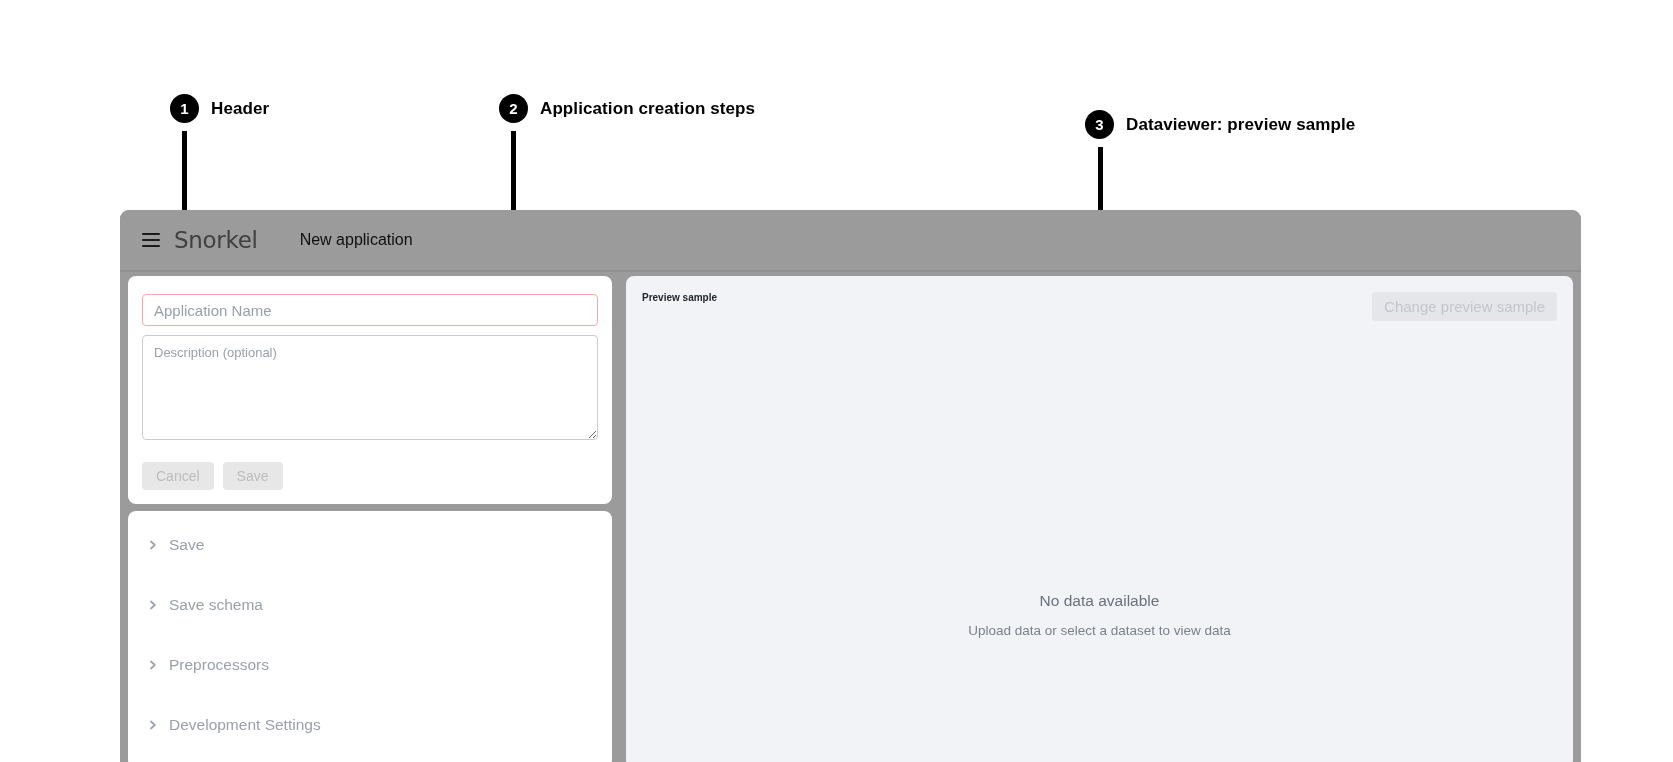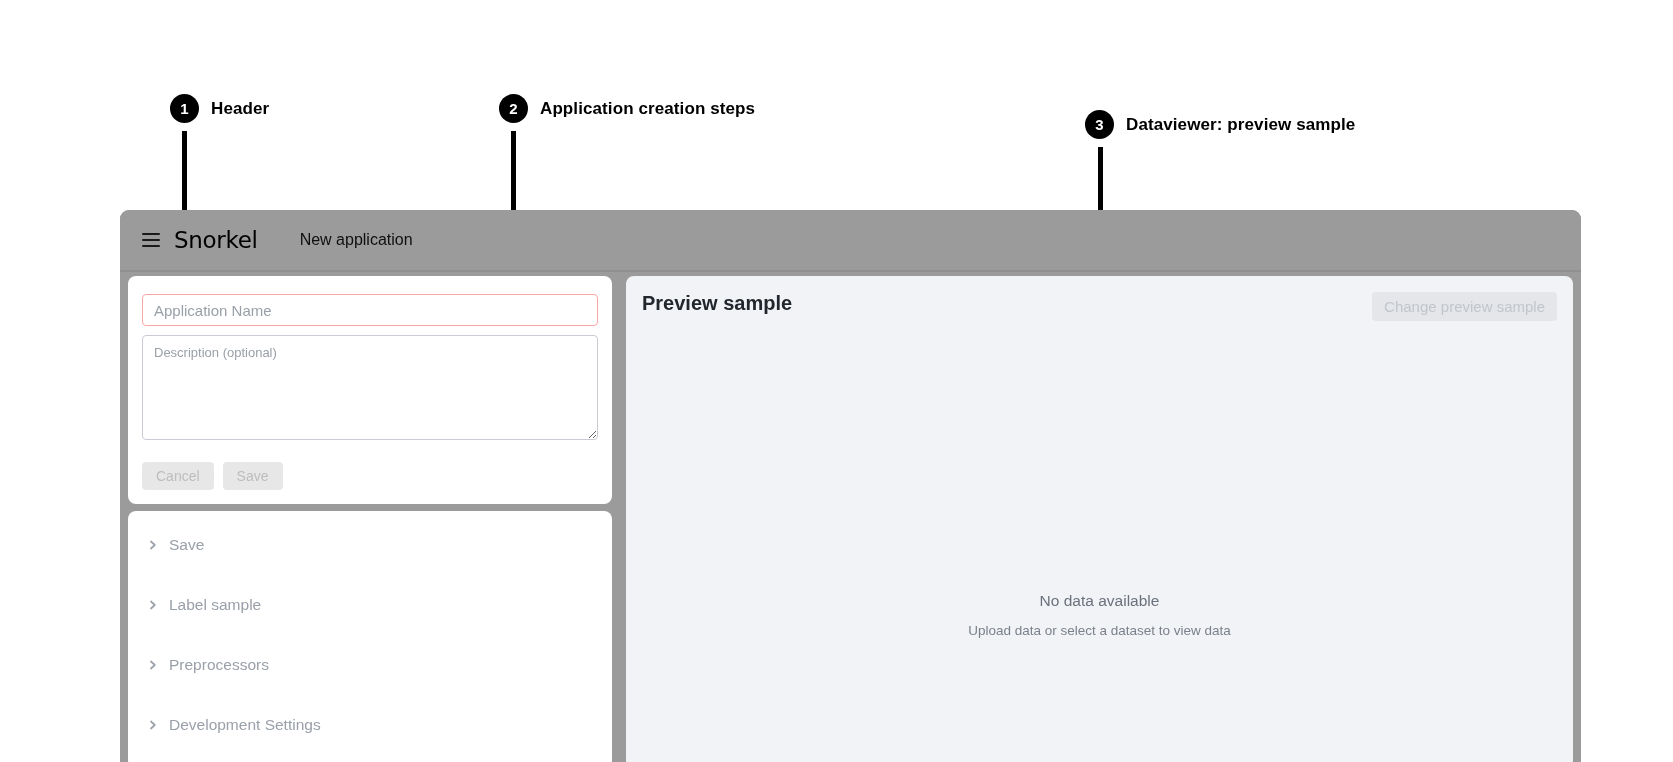--- a/index.html
+++ b/index.html
@@ -82,21 +82,21 @@
   .hamburger span {
     display: block;
     height: 2px;
     width: 100%;
     background: #1a1a1a;
     border-radius: 1px;
   }
   .brand {
     font-size: 23px;
     font-weight: 500;
-    color: #000000;
+    color: #404040;
     letter-spacing: -0.3px;
     font-family: "DejaVu Sans", sans-serif;
   }
   .header-title {
     margin-left: 42px;
     font-size: 16px;
     color: #0f0f0f;
   }
 
   
@@ -208,21 +208,21 @@
     position: relative;
     overflow: hidden;
   }
   .preview-header {
     display: flex;
     align-items: flex-start;
     justify-content: space-between;
     padding: 16px 16px 0 16px;
   }
   .preview-title {
-    font-size: 20px;
+    font-size: 10px;
     font-weight: bold;
     color: #22262d;
   }
   .btn-change {
     background: #e4e6ea;
     color: #c2c6cc;
     border: none;
     border-radius: 4px;
     font-size: 15px;
     font-family: "Liberation Sans", sans-serif;
@@ -298,21 +298,21 @@
           <svg class="chevron" viewBox="0 0 10 10">
             <path d="M3 1.5 L6.8 5 L3 8.5" stroke-linecap="round" stroke-linejoin="round"></path>
           </svg>
           <span class="accordion-label">Save</span>
         </div>
 
         <div class="accordion-row">
           <svg class="chevron" viewBox="0 0 10 10">
             <path d="M3 1.5 L6.8 5 L3 8.5" stroke-linecap="round" stroke-linejoin="round"></path>
           </svg>
-          <span class="accordion-label">Label sample</span>
+          <span class="accordion-label">Save schema</span>
         </div>
 
         <div class="accordion-row">
           <svg class="chevron" viewBox="0 0 10 10">
             <path d="M3 1.5 L6.8 5 L3 8.5" stroke-linecap="round" stroke-linejoin="round"></path>
           </svg>
           <span class="accordion-label">Preprocessors</span>
         </div>
 
         <div class="accordion-row">

